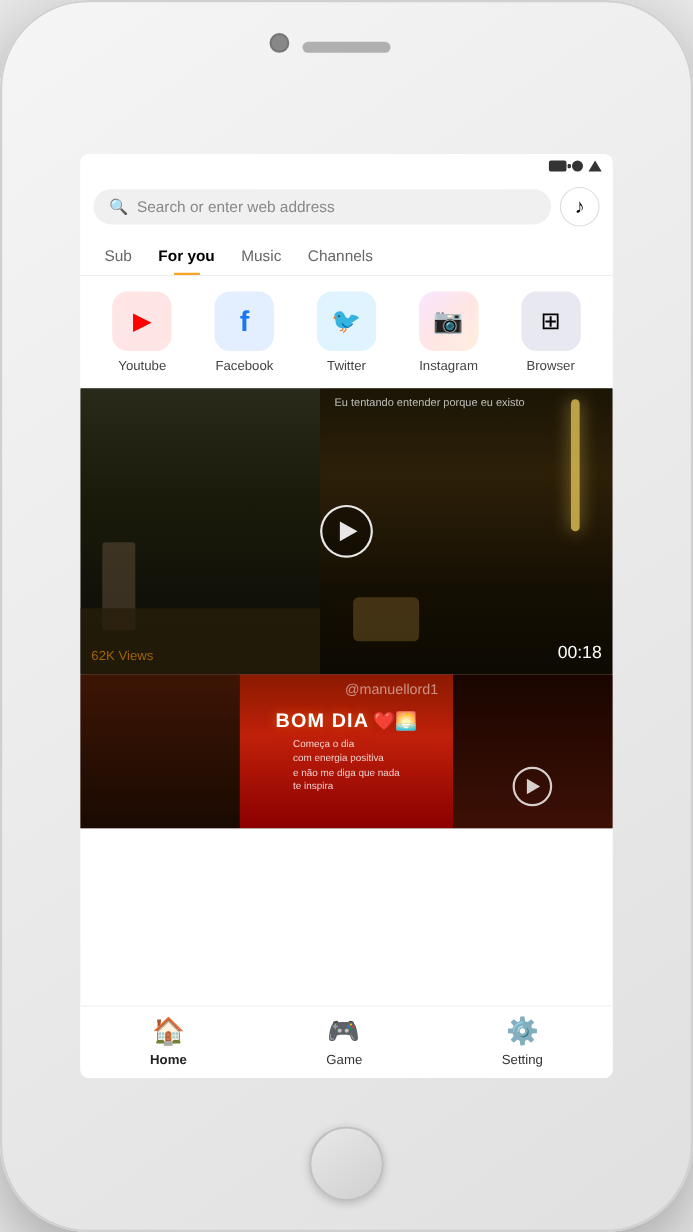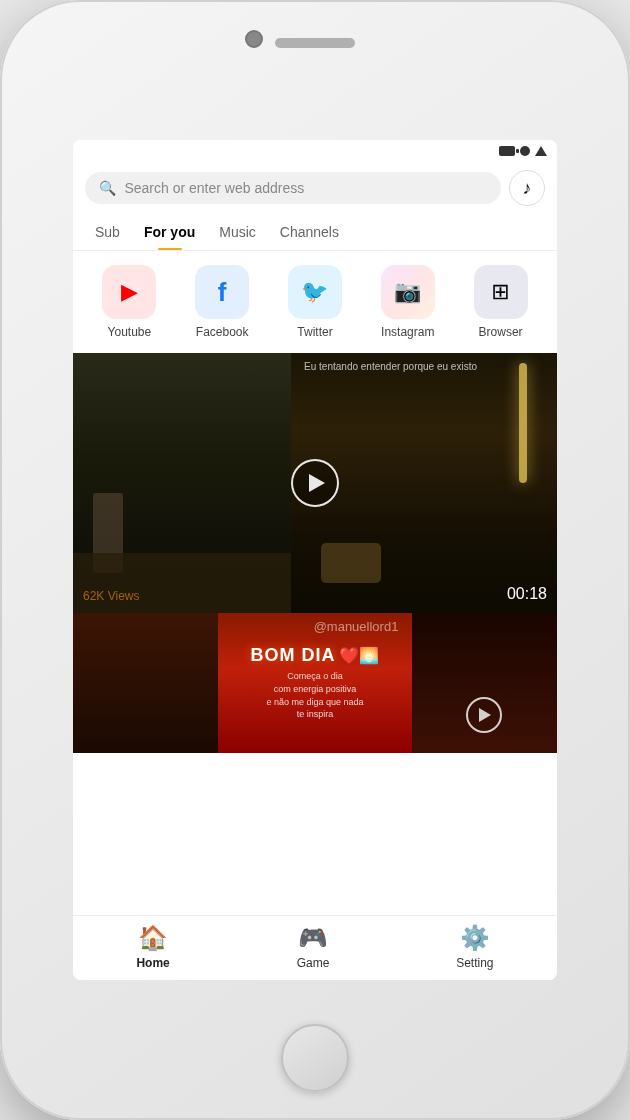--- a/index.html
+++ b/index.html
@@ -450,21 +450,20 @@
       letter-spacing: 1px;
     }
 
     .v2-emoji {
       font-size: 16px;
     }
 
     .v2-subtitle {
       font-size: 9px;
       color: rgba(255,255,255,0.8);
-      text-align: center;
       margin-top: 4px;
       line-height: 1.4;
     }
 
     .v2-right {
       width: 30%;
       height: 100%;
       background: linear-gradient(180deg, #1a0500 0%, #3d1005 100%);
       position: relative;
     }

